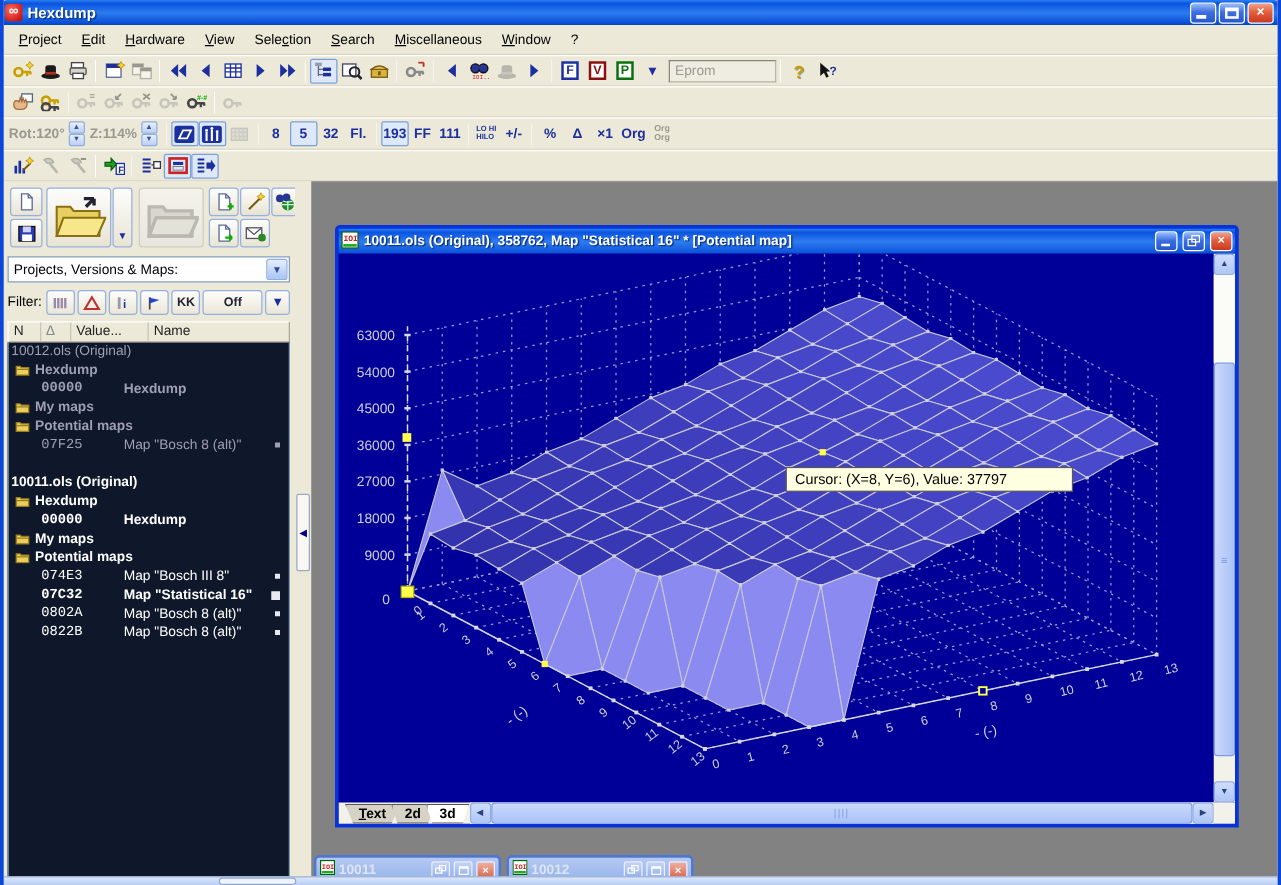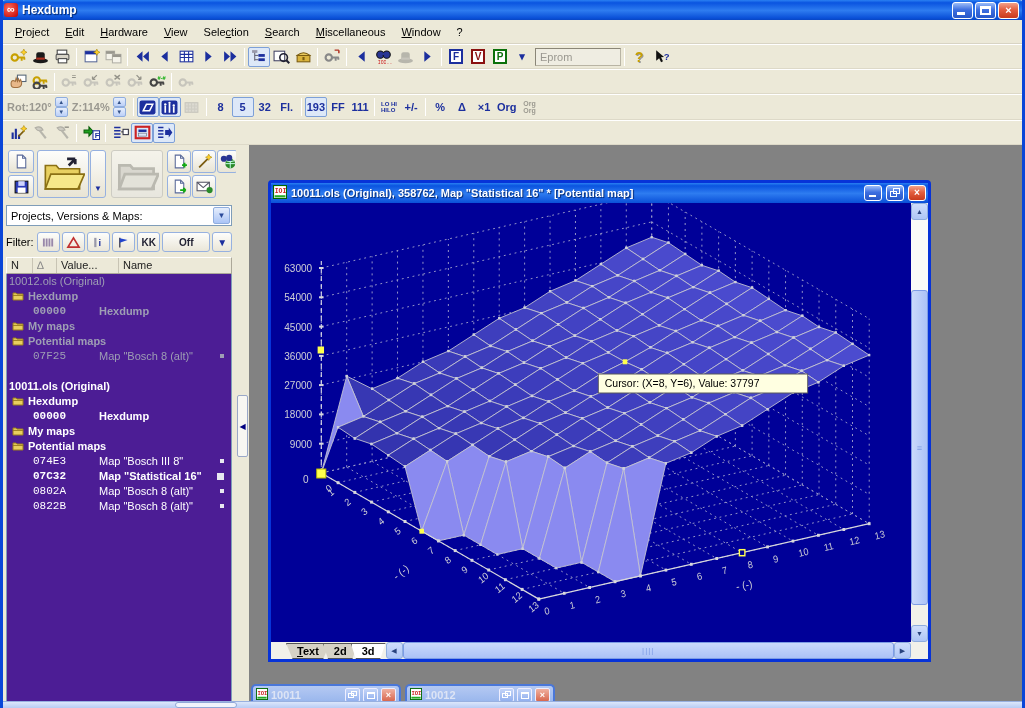--- a/index.html
+++ b/index.html
@@ -63,40 +63,40 @@
   .filter-label{width:33px;}
   .fbtn{width:23px;height:20px;border:1px solid #96b1e0;border-radius:3px;background:linear-gradient(#fdfdfb,#eae6d8);
     display:flex;align-items:center;justify-content:center;font-weight:bold;font-size:10px;color:#223;}
   .fbtn svg{width:15px;height:13px;}
   .fbtn.wide{width:48px;}
   .fdrop{margin-left:auto;width:22px;height:20px;border:1px solid #96b1e0;border-radius:3px;
     background:linear-gradient(#fdfdfb,#eae6d8);color:#1c2f9e;font-size:10px;display:flex;align-items:center;justify-content:center;}
   .treeheader{position:absolute;left:3px;right:4px;top:112px;height:17px;background:#ece9d8;display:flex;
     border:1px solid #fff;border-right-color:#aca899;border-bottom-color:#aca899;font-size:11px;}
   .thcol{padding:1px 4px;border-right:1px solid #c8c4b4;color:#222;overflow:hidden;white-space:nowrap;}
-  .tree{position:absolute;left:3px;right:4px;top:129px;bottom:0;background:#4c1d95;overflow:hidden;
+  .tree{position:absolute;left:3px;right:4px;top:129px;bottom:0;background:#0f172a;overflow:hidden;
     border-left:1px solid #7f9db9;border-right:1px solid #7f9db9;}
   .trow{position:relative;height:15px;color:#9e9eb4;white-space:nowrap;}
   .trow .lbl{position:absolute;left:2px;top:1px;}
   .trow .fico{position:absolute;left:5px;top:2px;}
   .trow .flbl{position:absolute;left:21px;top:1px;font-weight:bold;}
   .trow .addr{position:absolute;left:26px;top:1px;font-family:Liberation Mono, monospace;}
   .trow .nm{position:absolute;left:92px;top:1px;}
   .trow .mark{position:absolute;right:7px;top:5px;background:#9e9eb4;}
   .trow.white{color:#fff;} .trow.white .mark{background:#e8e8f0;}
   .trow.b .lbl,.trow.b .addr,.trow.b .nm{font-weight:bold;}
   .mark.small{width:4px;height:4px;} .mark.big{width:7px;height:7px;top:4px;}
   
   .vsplit{position:absolute;left:233px;top:145px;width:13px;bottom:7px;background:#ece9d8;}
   .vsplit-btn{position:absolute;left:1px;top:250px;width:11px;height:62px;background:#f8f7f2;
     border:1px solid #9aa8c8;border-radius:2px;display:flex;align-items:center;justify-content:center;
     color:#000080;font-size:8px;}
   
   .mdi{position:absolute;left:246px;top:145px;right:0;bottom:7px;background:#828282;overflow:hidden;}
-  .child{position:absolute;left:19px;top:35px;width:663px;height:482px;border:3px solid #0733d8;
+  .child{position:absolute;left:19px;top:35px;width:723px;height:482px;border:3px solid #0733d8;
     border-radius:4px 4px 0 0;background:#0733d8;}
   .ctitle{height:20px;display:flex;align-items:center;gap:4px;padding:0 2px;
     background:linear-gradient(180deg,#2a80f2 0%,#0a54e0 14%,#2e7cf0 52%,#0a50d8 100%);}
   .ctitle .ttl{color:#fff;font-weight:bold;font-size:11px;text-shadow:1px 1px 1px #00256e;flex:1;
     overflow:hidden;white-space:nowrap;}
   .cbtn{width:18px;height:16px;border-radius:3px;border:1px solid #fff;flex:0 0 auto;position:relative;
     background:linear-gradient(180deg,#9cbdf8,#3d6fe0 45%,#2857c8);color:#fff;text-align:center;font-size:10px;line-height:14px;font-weight:bold;}
   .cbtn.close{background:linear-gradient(180deg,#f3a189,#e35e3f 45%,#c93a1d);}
   .gm{position:absolute;left:4px;bottom:3px;width:7px;height:2px;background:#fff;}
   .gr1{position:absolute;left:3px;top:5px;width:7px;height:6px;border:1px solid #fff;}
@@ -107,21 +107,21 @@
   
   .vscroll{position:absolute;right:0;top:0;width:17px;bottom:17px;background:#f2f1ea;}
   .sarrow{position:absolute;left:0;width:17px;height:17px;background:linear-gradient(180deg,#cfddfb,#aec6f6);
     border:1px solid #8fadde;border-radius:3px;color:#29437e;font-size:7px;text-align:center;line-height:15px;}
   .vscroll .up{top:0;} .vscroll .dn{bottom:0;}
   .vtrack-light{position:absolute;left:0;top:17px;width:17px;height:70px;background:#fbfbf8;}
   .vthumb{position:absolute;left:0;top:87px;width:17px;height:315px;border:1px solid #7d9ce5;border-radius:3px;
     background:linear-gradient(90deg,#cad9fb,#abc2f7);color:#7d9ce5;font-size:9px;text-align:center;line-height:315px;}
   .bottombar{position:absolute;left:0;right:17px;bottom:0;height:17px;background:#f2f1ea;display:flex;align-items:flex-end;}
   .corner{position:absolute;right:0;bottom:0;width:17px;height:17px;background:#f2f1ea;}
-  .tabs{display:flex;align-items:flex-end;height:17px;padding-left:15px;}
+  .tabs{display:flex;align-items:flex-end;height:17px;padding-left:5px;}
   .tab{height:16px;min-width:30px;padding:1px 10px 0;margin-left:-7px;background:#d6d2c6;border:1px solid #555;
     clip-path:polygon(0 0,100% 0,85% 100%,15% 100%);font-size:11px;font-weight:bold;color:#000;text-align:center;}
   .tab:first-child{margin-left:0;}
   .tab.active{background:#fff;z-index:3;position:relative;}
   .hscroll{position:relative;flex:1;height:17px;background:#f2f1ea;}
   .hs-l{position:absolute;left:0;top:0;width:17px;height:17px;background:linear-gradient(180deg,#cfddfb,#aec6f6);
     border:1px solid #8fadde;border-radius:3px;color:#29437e;font-size:7px;text-align:center;line-height:15px;}
   .hs-r{position:absolute;right:0;top:0;width:17px;height:17px;background:linear-gradient(180deg,#cfddfb,#aec6f6);
     border:1px solid #8fadde;border-radius:3px;color:#29437e;font-size:7px;text-align:center;line-height:15px;}
   .hthumb{position:absolute;left:17px;right:17px;top:0;height:17px;border:1px solid #7d9ce5;border-radius:3px;

